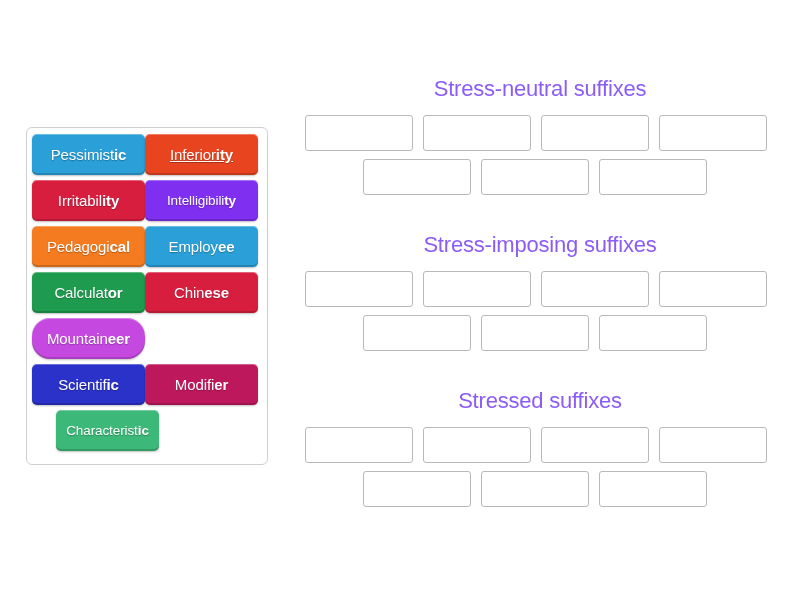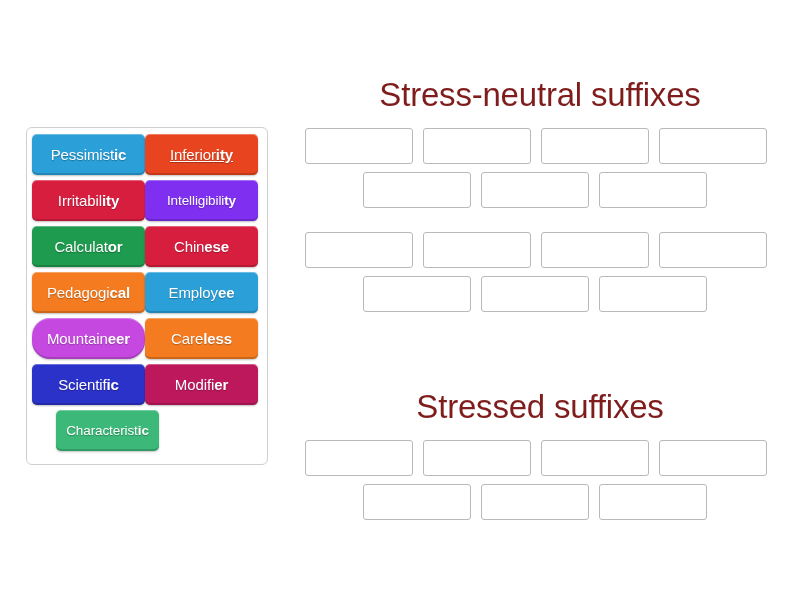--- a/index.html
+++ b/index.html
@@ -61,23 +61,23 @@
     box-shadow: none;
   }
 
   
   .category { position: absolute; left: 300px; width: 480px; }
   #category-0 { top: 76px; }
   #category-1 { top: 232px; }
   #category-2 { top: 388px; }
 
   .category-title {
-    font-size: 33px;
+    font-size: 22px;
     font-weight: 400;
-    color: #7f1d1d;
+    color: #8b5cf6;
     text-align: center;
     margin: 0 0 14px 0;
     line-height: 1.15;
     letter-spacing: -0.2px;
   }
 
   .slot-row { display: flex; gap: 10px; }
   .slot-row.row-a { margin-left: 5px; margin-bottom: 8px; }
   .slot-row.row-b { margin-left: 63px; }
 
@@ -108,48 +108,44 @@
       <div class="tile" style="background: rgb(216, 30, 63);">
         <span class="stem">Irritabil</span>
         <span class="suffix">ity</span>
       </div>
       <div class="tile small" style="background: rgb(127, 47, 240);">
         <span class="stem">Intelligibili</span>
         <span class="suffix">ty</span>
       </div>
     </div>
     <div class="tile-row">
+      <div class="tile" style="background: rgb(244, 123, 32);">
+        <span class="stem">Pedagogi</span>
+        <span class="suffix">cal</span>
+      </div>
+      <div class="tile" style="background: rgb(42, 159, 216);">
+        <span class="stem">Employ</span>
+        <span class="suffix">ee</span>
+      </div>
+    </div>
+    <div class="tile-row">
       <div class="tile" style="background: rgb(30, 155, 78);">
         <span class="stem">Calculat</span>
         <span class="suffix">or</span>
       </div>
       <div class="tile" style="background: rgb(216, 30, 63);">
         <span class="stem">Chin</span>
         <span class="suffix">ese</span>
       </div>
     </div>
     <div class="tile-row">
-      <div class="tile" style="background: rgb(244, 123, 32);">
-        <span class="stem">Pedagogi</span>
-        <span class="suffix">cal</span>
-      </div>
-      <div class="tile" style="background: rgb(42, 159, 216);">
-        <span class="stem">Employ</span>
-        <span class="suffix">ee</span>
-      </div>
-    </div>
-    <div class="tile-row">
       <div class="tile" style="background: rgb(197, 73, 224); border-radius: 18px;">
         <span class="stem">Mountain</span>
         <span class="suffix">eer</span>
       </div>
-      <div class="tile" style="background: rgb(244, 123, 32);">
-        <span class="stem">Care</span>
-        <span class="suffix">less</span>
-      </div>
     </div>
     <div class="tile-row">
       <div class="tile" style="background: rgb(43, 50, 201);">
         <span class="stem">Scientif</span>
         <span class="suffix">ic</span>
       </div>
       <div class="tile" style="background: #be185d; align-items: center;">
         <span class="stem">Modifi</span>
         <span class="suffix">er</span>
       </div>
@@ -172,20 +168,21 @@
       <div class="slot"></div>
     </div>
   <div class="slot-row row-b">
       <div class="slot"></div>
       <div class="slot"></div>
       <div class="slot"></div>
     </div>
 </div>
 
 <div class="category" id="category-1">
+  <div class="category-title">Stress-imposing suffixes</div>
   <div class="slot-row row-a">
       <div class="slot"></div>
       <div class="slot"></div>
       <div class="slot"></div>
       <div class="slot"></div>
     </div>
   <div class="slot-row row-b">
       <div class="slot"></div>
       <div class="slot"></div>
       <div class="slot"></div>

